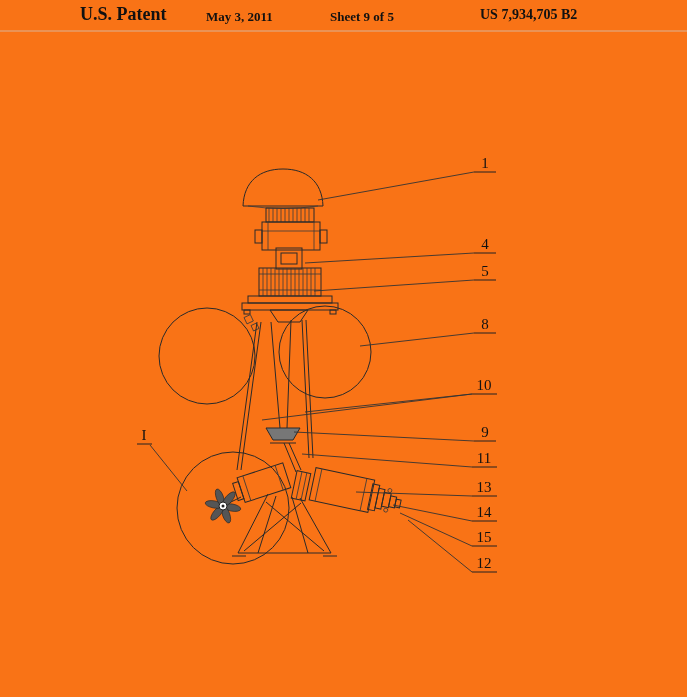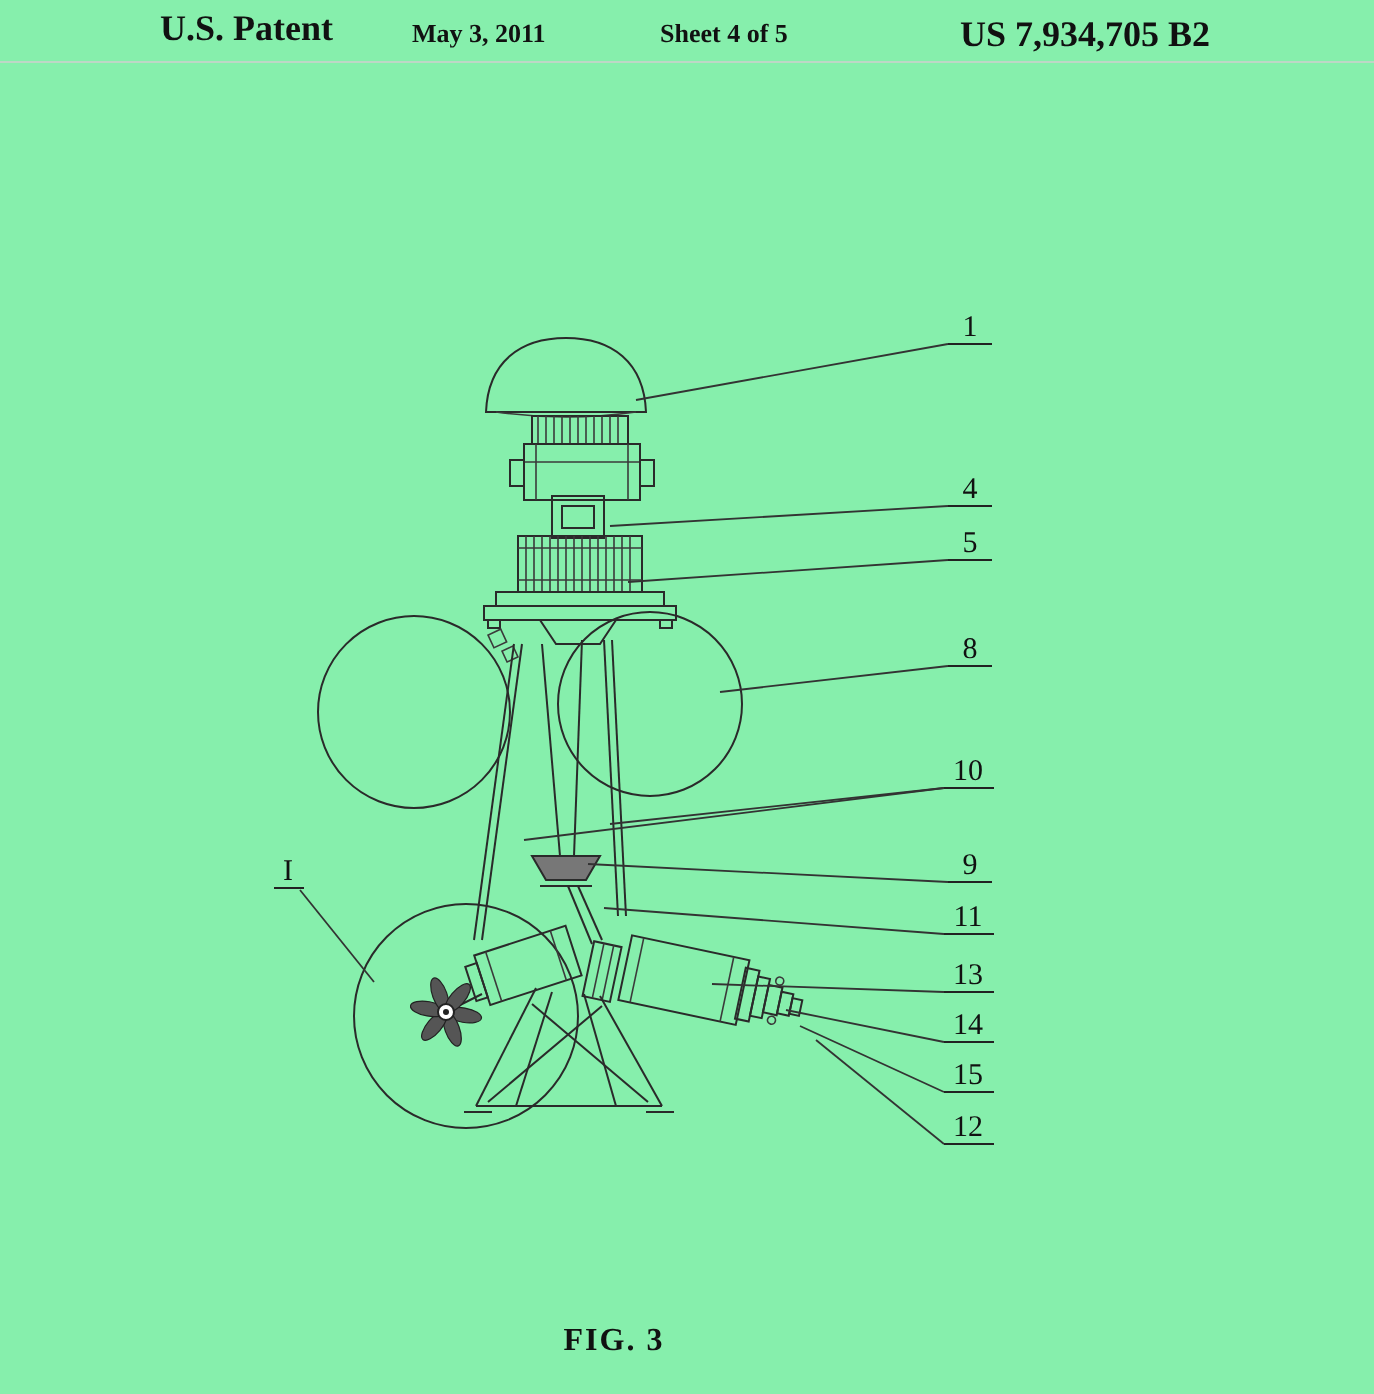--- a/index.html
+++ b/index.html
@@ -1,43 +1,43 @@
 <!DOCTYPE html>
 <html><head>
 <meta charset="utf-8">
 <style>
   html,body{margin:0;padding:0;background:#e9e9e9;}
   .page{
-    position:relative;width:687px;height:697px;background:#86efac;
+    position:relative;width:687px;height:697px;background:#f97316;
     font-family:"Liberation Serif", serif;color:#111;overflow:hidden;
     margin:0 auto;box-shadow:0 0 4px rgba(0,0,0,.2);
   }
   .hdr-item{position:absolute;white-space:nowrap;font-weight:bold;}
   .hdr-patent{left:80px;top:4px;font-size:18px;}
   .hdr-date{left:206px;top:9px;font-size:13px;}
   .hdr-sheet{left:330px;top:9px;font-size:13px;}
-  .hdr-number{left:480px;top:7px;font-size:18px;}
+  .hdr-number{left:480px;top:7px;font-size:14px;}
   .caption{
     position:absolute;left:237px;top:662px;width:140px;text-align:center;
     font-weight:bold;font-size:16px;letter-spacing:1px;
   }
   svg{position:absolute;left:0;top:0;}
   .ink{stroke:#2a2a2a;fill:none;stroke-width:1;}
   .thin{stroke:#3a3a3a;fill:none;stroke-width:.8;}
   .leader{stroke:#333;fill:none;stroke-width:.9;}
   .ref{font-family:"Liberation Serif", serif;font-size:15px;fill:#111;text-anchor:middle;}
 </style>
 </head>
 <body>
 
 <div class="page">
 
   <div class="hdr-item hdr-patent">U.S. Patent</div>
   <div class="hdr-item hdr-date">May 3, 2011</div>
-  <div class="hdr-item hdr-sheet">Sheet 4 of 5</div>
+  <div class="hdr-item hdr-sheet">Sheet 9 of 5</div>
   <div class="hdr-item hdr-number">US 7,934,705 B2</div>
 
   <svg width="687" height="697" viewBox="0 0 687 697">
     <line x1="0" y1="31" x2="687" y2="31" stroke="#cfcfcf" stroke-width="0.7"></line>
 
     <g>
       <path class="ink" d="M243 206 C244 181 260 169 283 169 C306 169 322 181 323 206 Z"></path>
       <path class="thin" d="M248 206 Q283 211 318 206"></path>
     </g>
 
@@ -212,14 +212,13 @@
     <text class="ref" x="484" y="390">10</text>
     <text class="ref" x="485" y="437">9</text>
     <text class="ref" x="484" y="463">11</text>
     <text class="ref" x="484" y="492">13</text>
     <text class="ref" x="484" y="517">14</text>
     <text class="ref" x="484" y="542">15</text>
     <text class="ref" x="484" y="568">12</text>
     <text class="ref" x="144" y="440">I</text>
   </svg>
 
-  <div class="caption">FIG. 3</div>
 </div>
 
 </body></html>

